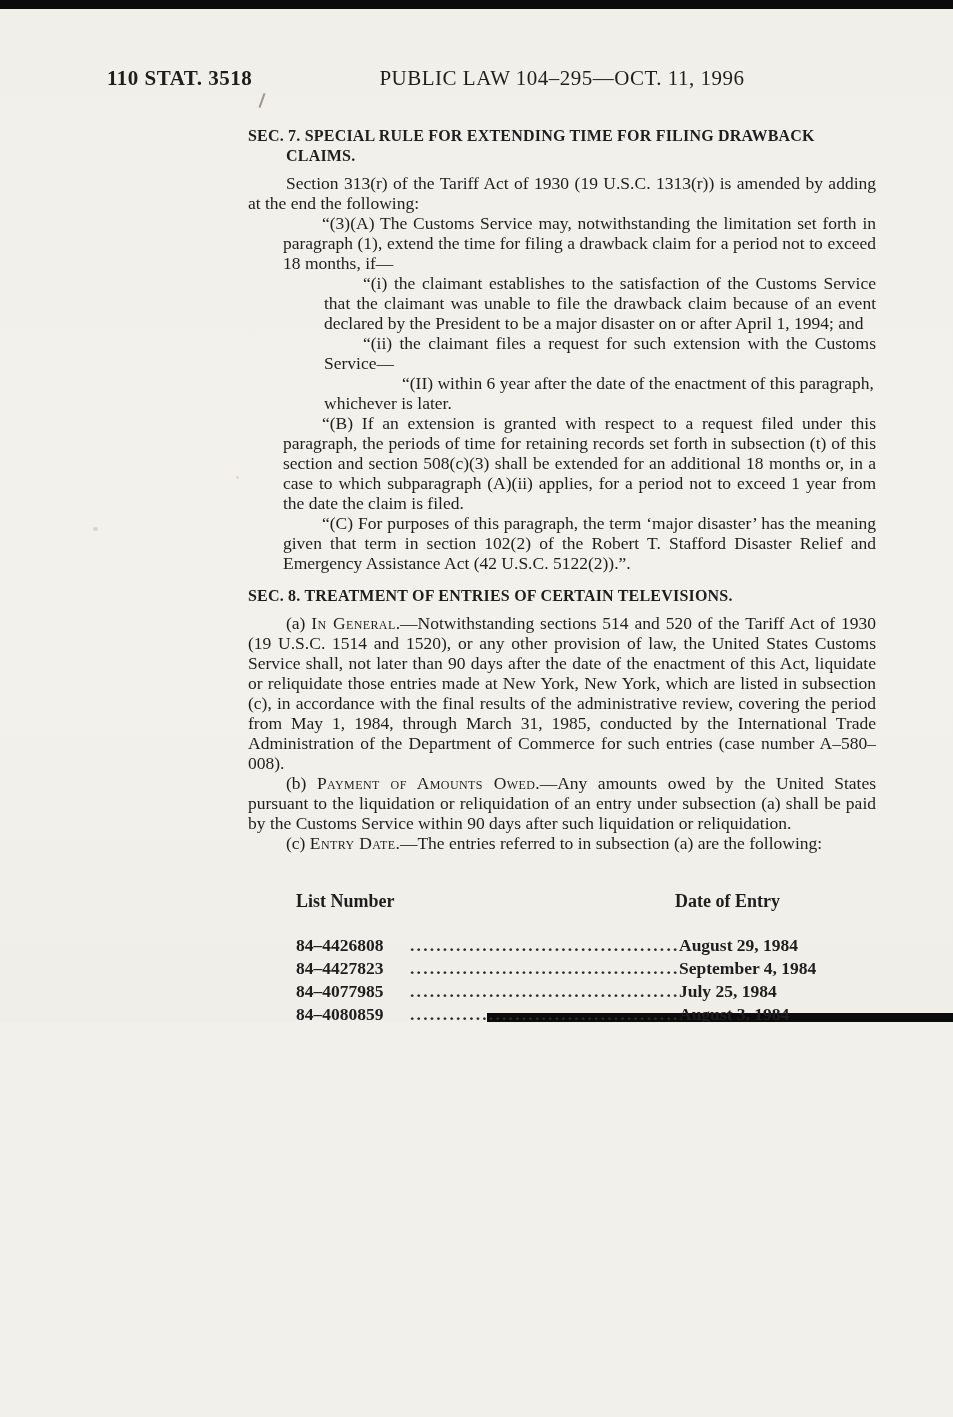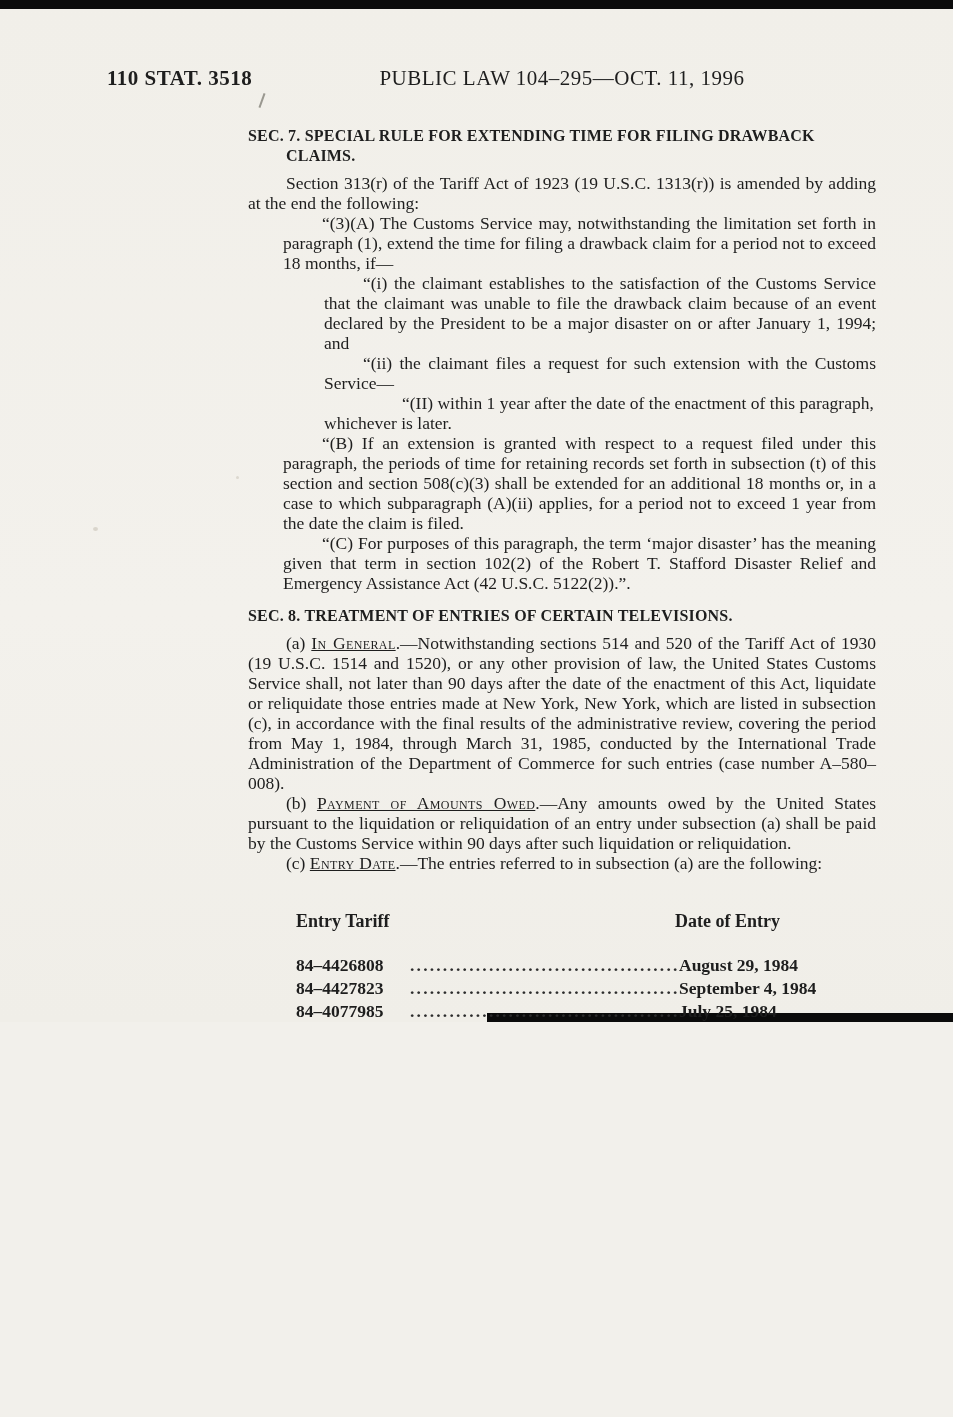--- a/index.html
+++ b/index.html
@@ -48,21 +48,21 @@
   .para {
     font-size: 17.5px; line-height: 20px; margin: 0;
     text-align: justify;
   }
   .indent0 { text-indent: 38px; }
   .lvl1 { margin-left: 35px;  text-indent: 39px; }
   .lvl2 { margin-left: 76px;  text-indent: 39px; }
   .lvl3 { margin-left: 115px; text-indent: 39px; }
   .noindent { text-indent: 0; }
 
-  .sc { font-variant: small-caps; letter-spacing: 0.4px; text-decoration: underline; }
+  .sc { font-variant: small-caps; letter-spacing: 0.4px; }
 
   
   .entry-table { margin: 38px 0 0 48px; font-size: 17.5px; }
   .t-head { display: flex; font-weight: bold; font-size: 18px; margin-bottom: 22px; }
   .t-head .t-col1 { flex: 0 0 379px; }
   .t-head .t-col2 { flex: 1; }
   .t-row { display: flex; align-items: baseline; line-height: 23px; font-weight: bold; }
   .t-entry { flex: 0 0 110px; white-space: nowrap; }
   .t-leader {
     flex: 0 0 269px; overflow: hidden; white-space: nowrap;
@@ -84,40 +84,40 @@
 
   <div class="running-head">
     <span class="stat-num">110 STAT. 3518</span>
     <span class="law-title">PUBLIC LAW 104–295—OCT. 11, 1996</span>
   </div>
 
   <div class="main">
 
     <p class="sec-heading hang">SEC. 7. SPECIAL RULE FOR EXTENDING TIME FOR FILING DRAWBACK CLAIMS.</p>
 
-    <p class="para indent0">Section 313(r) of the Tariff Act of 1923 (19 U.S.C. 1313(r)) is amended by adding at the end the following:</p>
+    <p class="para indent0">Section 313(r) of the Tariff Act of 1930 (19 U.S.C. 1313(r)) is amended by adding at the end the following:</p>
     <p class="para lvl1">“(3)(A) The Customs Service may, notwithstanding the limitation set forth in paragraph (1), extend the time for filing a drawback claim for a period not to exceed 18 months, if—</p>
-    <p class="para lvl2">“(i) the claimant establishes to the satisfaction of the Customs Service that the claimant was unable to file the drawback claim because of an event declared by the President to be a major disaster on or after January 1, 1994; and</p>
+    <p class="para lvl2">“(i) the claimant establishes to the satisfaction of the Customs Service that the claimant was unable to file the drawback claim because of an event declared by the President to be a major disaster on or after April 1, 1994; and</p>
     <p class="para lvl2">“(ii) the claimant files a request for such extension with the Customs Service—</p>
-    <p class="para lvl3">“(II) within 1 year after the date of the enactment of this paragraph,</p>
+    <p class="para lvl3">“(II) within 6 year after the date of the enactment of this paragraph,</p>
     <p class="para lvl2 noindent">whichever is later.</p>
     <p class="para lvl1">“(B) If an extension is granted with respect to a request filed under this paragraph, the periods of time for retaining records set forth in subsection (t) of this section and section 508(c)(3) shall be extended for an additional 18 months or, in a case to which subparagraph (A)(ii) applies, for a period not to exceed 1 year from the date the claim is filed.</p>
     <p class="para lvl1">“(C) For purposes of this paragraph, the term ‘major disaster’ has the meaning given that term in section 102(2) of the Robert T. Stafford Disaster Relief and Emergency Assistance Act (42 U.S.C. 5122(2)).”.</p>
 
     <p class="sec-heading mt">SEC. 8. TREATMENT OF ENTRIES OF CERTAIN TELEVISIONS.</p>
 
     <p class="para indent0"><span>(a) </span><span class="sc">In General</span><span>.—</span><span>Notwithstanding sections 514 and 520 of the Tariff Act of 1930 (19 U.S.C. 1514 and 1520), or any other provision of law, the United States Customs Service shall, not later than 90 days after the date of the enactment of this Act, liquidate or reliquidate those entries made at New York, New York, which are listed in subsection (c), in accordance with the final results of the administrative review, covering the period from May 1, 1984, through March 31, 1985, conducted by the International Trade Administration of the Department of Commerce for such entries (case number A–580–008).</span></p>
 
     <p class="para indent0"><span>(b) </span><span class="sc">Payment of Amounts Owed</span><span>.—</span><span>Any amounts owed by the United States pursuant to the liquidation or reliquidation of an entry under subsection (a) shall be paid by the Customs Service within 90 days after such liquidation or reliquidation.</span></p>
 
     <p class="para indent0"><span>(c) </span><span class="sc">Entry Date</span><span>.—</span><span>The entries referred to in subsection (a) are the following:</span></p>
 
     <div class="entry-table">
       <div class="t-head">
-        <span class="t-col1">Entry Tariff</span>
+        <span class="t-col1">List Number</span>
         <span class="t-col2">Date of Entry</span>
       </div>
 
       <div class="t-row">
         <span class="t-entry">84–4426808</span>
         <span class="t-leader"></span>
         <span class="t-date">August 29, 1984</span>
       </div>
       <div class="t-row">
         <span class="t-entry">84–4427823</span>

